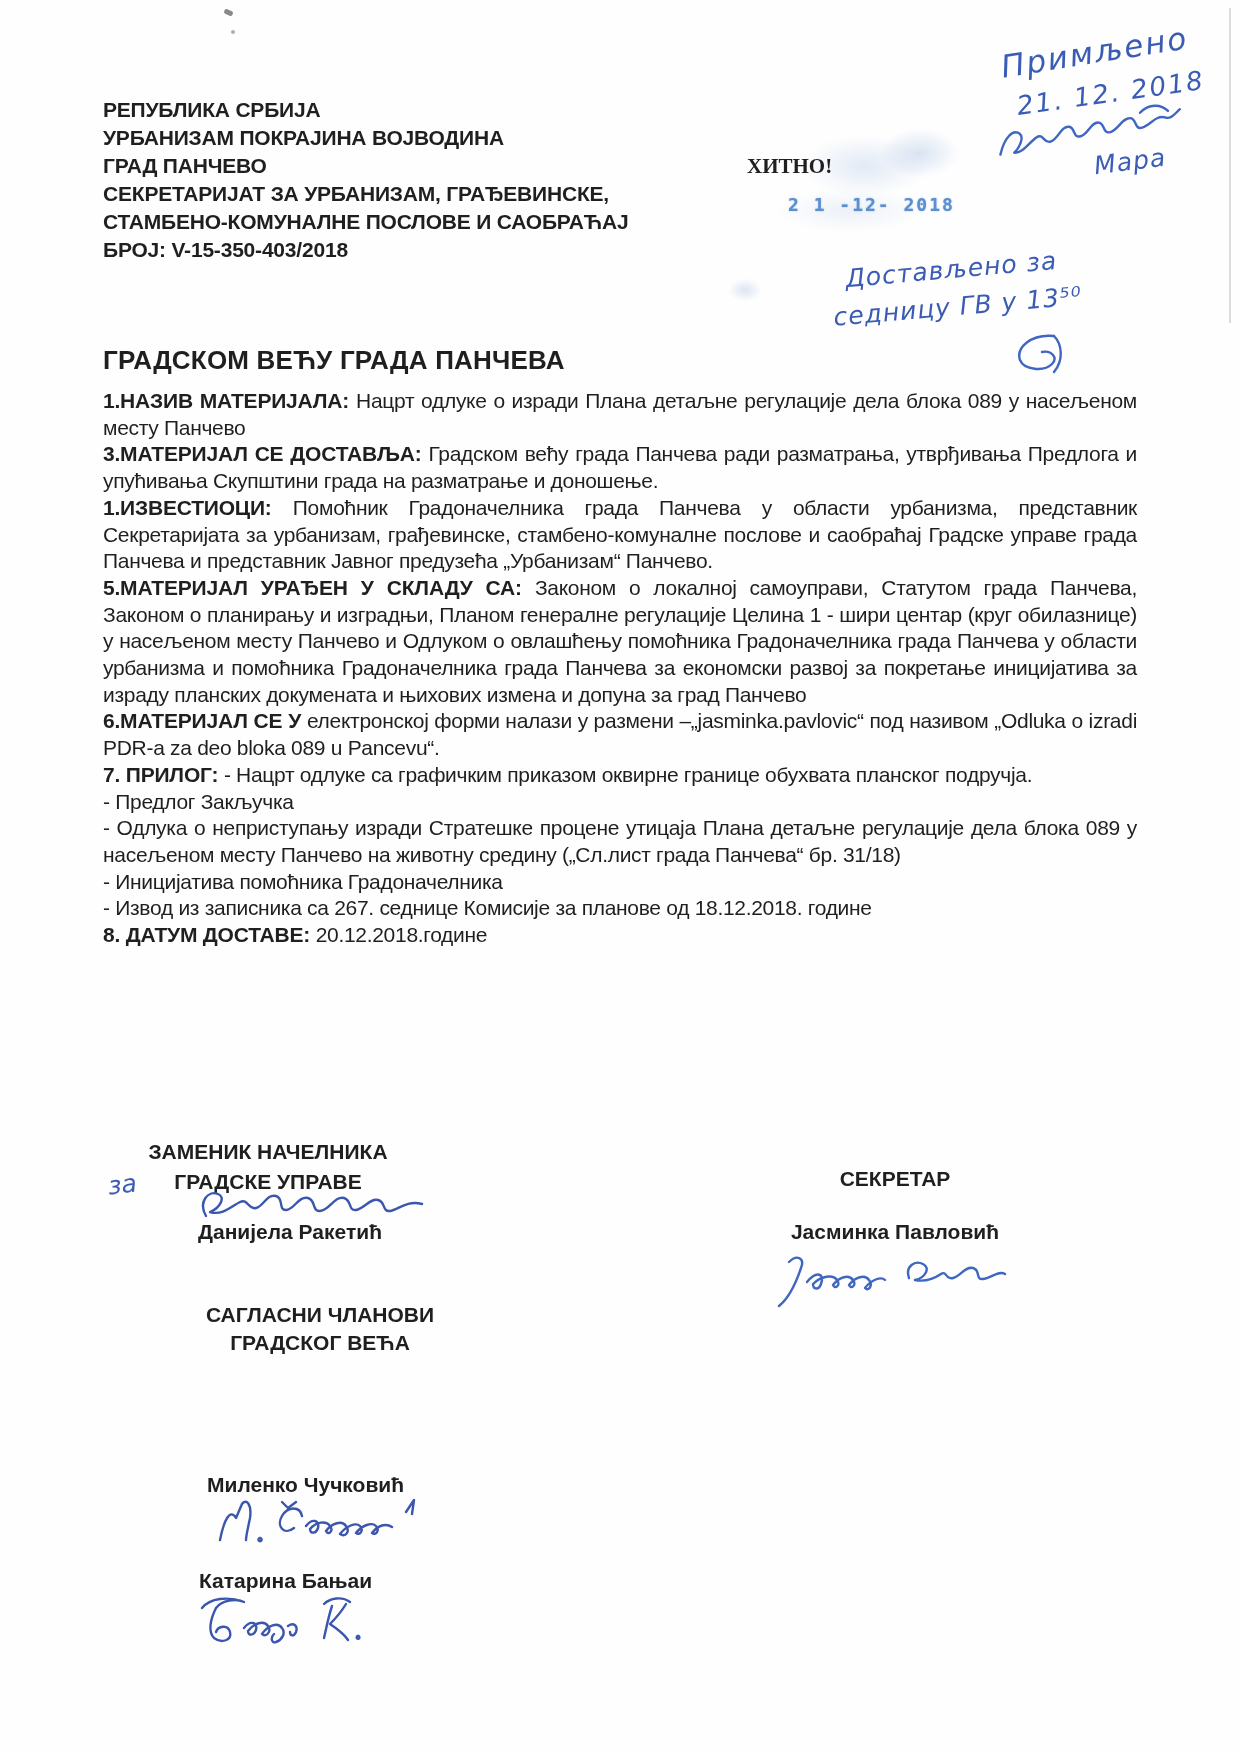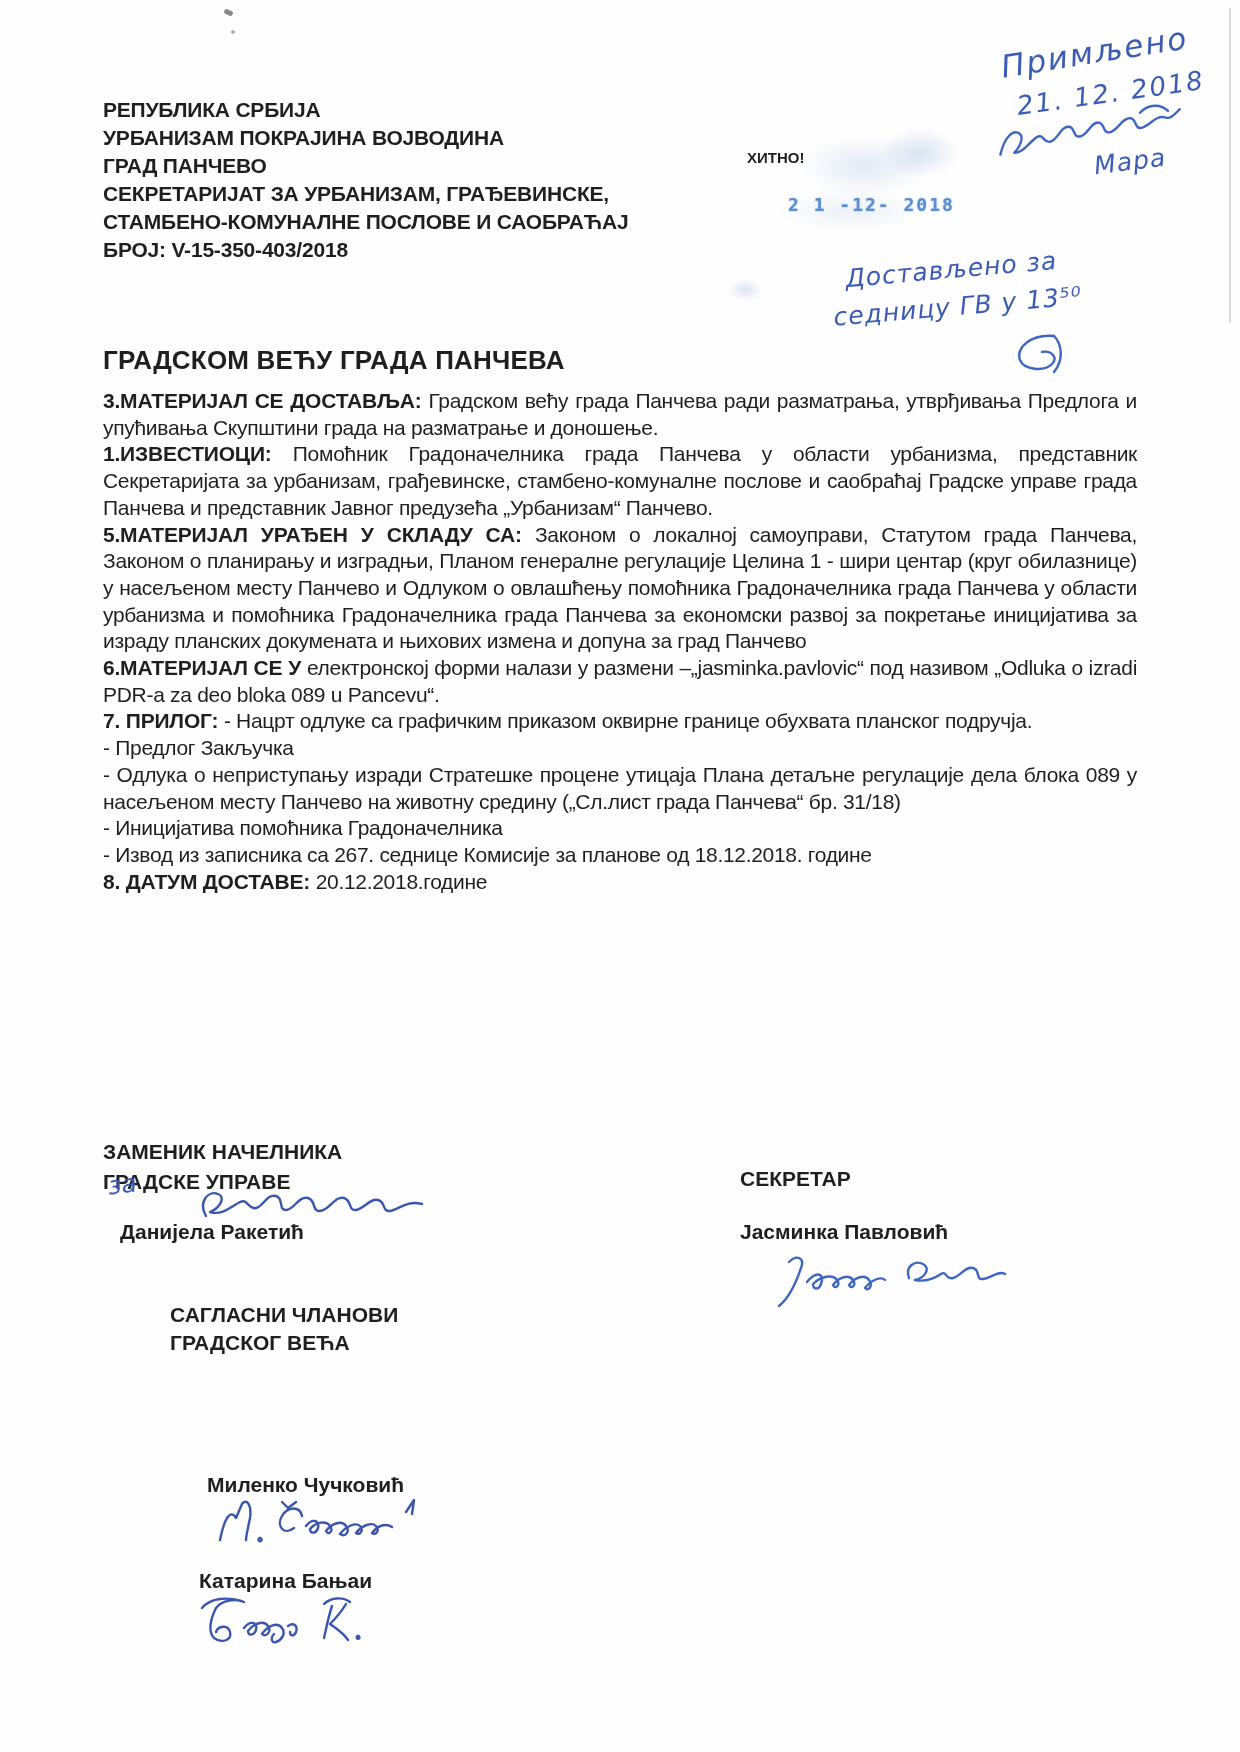--- a/index.html
+++ b/index.html
@@ -3,28 +3,28 @@
 <meta charset="utf-8">
 <style>
   html,body{margin:0;padding:0;background:#ffffff;}
   .page{
     position:relative;width:1240px;height:1752px;background:#fefefe;overflow:hidden;
     font-family:"Liberation Sans",sans-serif;color:#1f1f1f;
   }
   
   .header{position:absolute;left:103px;top:96px;width:700px;}
   .header .hline{font-weight:700;font-size:21px;line-height:28px;letter-spacing:-0.2px;white-space:nowrap;}
-  .urgent{position:absolute;left:747px;top:144px;font-weight:700;font-size:15px;line-height:28px;}
+  .urgent{position:absolute;left:747px;top:152px;font-weight:700;font-size:21px;line-height:28px;font-family:Liberation Serif, serif;}
   .recipient{position:absolute;left:103px;top:345px;font-weight:700;font-size:26px;letter-spacing:0.2px;white-space:nowrap;}
   .body-text{position:absolute;left:103px;top:388px;width:1034px;font-size:21px;line-height:26.7px;text-align:justify;letter-spacing:-0.3px;}
   .body-text p{margin:0;}
   .body-text b{font-weight:700;letter-spacing:-0.2px;}
   
   .sig-title{position:absolute;font-weight:700;font-size:21px;white-space:nowrap;}
-  .centered{text-align:left;}
+  .centered{text-align:center;}
   .name{position:absolute;font-weight:700;font-size:21px;white-space:nowrap;}
   
   .hand{position:absolute;color:#3a5cb4;font-style:italic;white-space:nowrap;
         font-family:"DejaVu Sans",sans-serif;}
   .hand-recv1{left:1000px;top:34px;font-size:31px;transform:rotate(-9deg);letter-spacing:2px;}
   .hand-recv2{left:1016px;top:78px;font-size:26px;transform:rotate(-8deg);letter-spacing:2px;}
   .hand-recv3{left:1094px;top:147px;font-size:25px;transform:rotate(-7deg);letter-spacing:1px;}
   .hand-del1{left:845px;top:255px;font-size:25px;transform:rotate(-5deg);letter-spacing:1px;}
   .hand-del2{left:833px;top:292px;font-size:25px;transform:rotate(-5deg);letter-spacing:1px;}
   .hand-za{left:108px;top:1170px;font-size:25px;transform:rotate(-6deg);}
@@ -82,20 +82,21 @@
   <div class="hand hand-del1">Достављено за</div>
   <div class="hand hand-del2">седницу ГВ у 13⁵⁰</div>
   <svg class="sig-svg light" style="left:1008px;top:328px;" width="64" height="48" viewBox="0 0 64 48">
     <path d="M46,8 C22,6 8,20 12,32 C16,42 36,44 44,36 C50,30 44,22 34,24"></path>
     <path d="M46,8 C54,16 56,32 46,44"></path>
   </svg>
 
   <div class="recipient">ГРАДСКОМ ВЕЋУ ГРАДА ПАНЧЕВА</div>
 
   <div class="body-text">
+    <p><b>1.НАЗИВ МАТЕРИЈАЛА: </b><span>Нацрт одлуке о изради Плана детаљне регулације дела блока 089 у насељеном месту Панчево</span></p>
     <p><b>3.МАТЕРИЈАЛ СЕ ДОСТАВЉА: </b><span>Градском већу града Панчева ради разматрања, утврђивања Предлога и упућивања Скупштини града на разматрање и доношење.</span></p>
     <p><b>1.ИЗВЕСТИОЦИ: </b><span>Помоћник Градоначелника града Панчева у области урбанизма, представник Секретаријата за урбанизам, грађевинске, стамбено-комуналне послове и саобраћај Градске управе града Панчева и представник Јавног предузећа „Урбанизам“ Панчево.</span></p>
     <p><b>5.МАТЕРИЈАЛ УРАЂЕН У СКЛАДУ СА: </b><span>Законом о локалној самоуправи, Статутом града Панчева, Законом о планирању и изградњи, Планом генералне регулације Целина 1 - шири центар (круг обилазнице) у насељеном месту Панчево и Одлуком о овлашћењу помоћника Градоначелника града Панчева у области урбанизма и помоћника Градоначелника града Панчева за економски развој за покретање иницијатива за израду планских докумената и њихових измена и допуна за град Панчево</span></p>
     <p><b>6.МАТЕРИЈАЛ СЕ У </b><span>електронској форми налази у размени –„jasminka.pavlovic“ под називом „Odluka o izradi PDR-a za deo bloka 089 u Pancevu“.</span></p>
     <p><b>7. ПРИЛОГ: </b><span>- Нацрт одлуке са графичким приказом оквирне границе обухвата планског подручја.</span></p>
     <p><b></b><span>- Предлог Закључка</span></p>
     <p><b></b><span>- Одлука о неприступању изради Стратешке процене утицаја Плана детаљне регулације дела блока 089 у насељеном месту Панчево на животну средину („Сл.лист града Панчева“ бр. 31/18)</span></p>
     <p><b></b><span>- Иницијатива помоћника Градоначелника</span></p>
     <p><b></b><span>- Извод из записника са 267. седнице Комисије за планове од 18.12.2018. године</span></p>
     <p><b>8. ДАТУМ ДОСТАВЕ: </b><span>20.12.2018.године</span></p>

